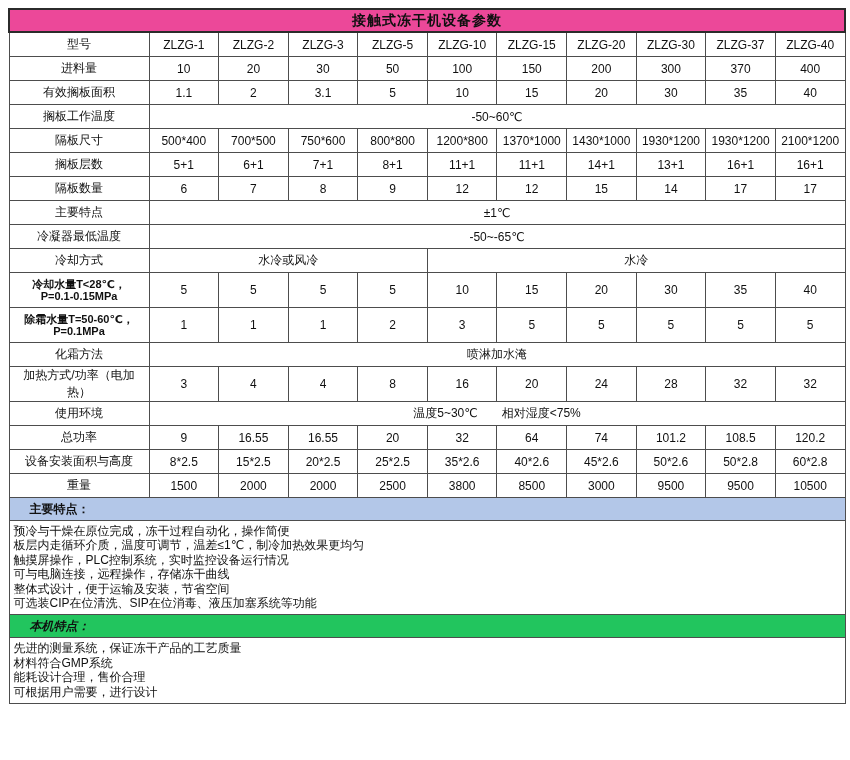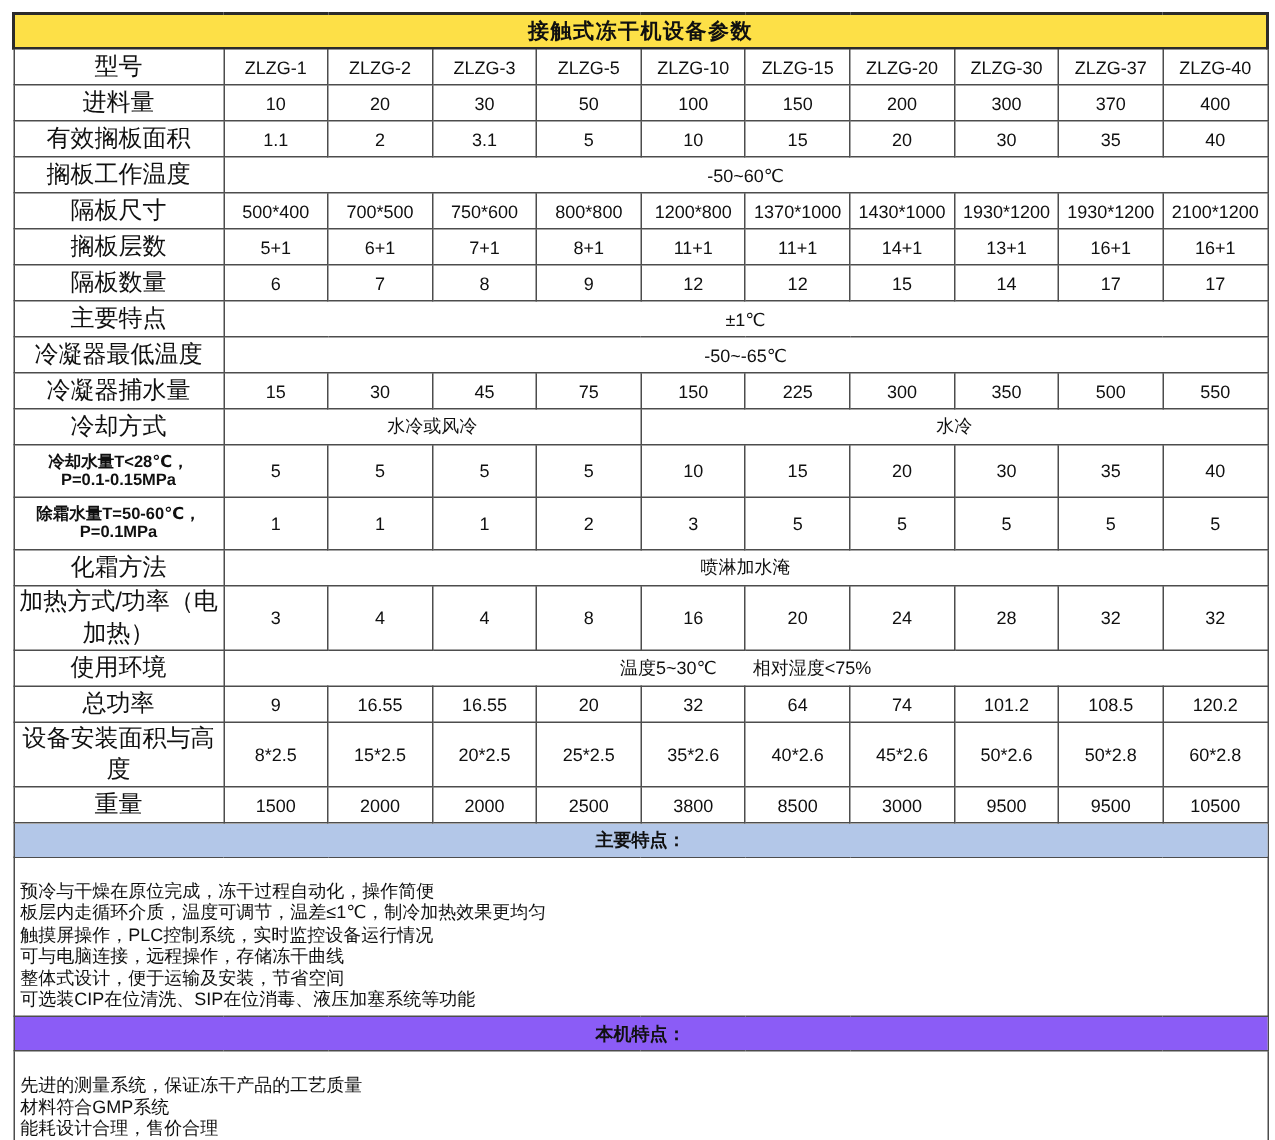--- a/index.html
+++ b/index.html
@@ -13,29 +13,29 @@
     border:1px solid #4d4d4d;font-size:12px;color:#101010;text-align:center;
     padding:0 2px;overflow:hidden;position:relative;vertical-align:middle;
     white-space:pre-wrap;
   }
   tr.normal td{height:23px;}
   tr.tall td{height:34px;}
   td.title-cell{
     height:21px;font-weight:bold;font-size:14px;border:2px solid #2b2b2b;
     background:#b3c7e8;letter-spacing:1px;
   }
-  td.label-cell{font-size:16px;}
+  td.label-cell{font-size:12px;}
   td.label-cell.sub{font-size:11px;line-height:12px;font-weight:bold;}
   td.label-cell.bold{font-weight:normal;}
   td.feat-header{
-    text-align:center;font-weight:bold;height:22px;padding:0 4px;background:#b3c7e8;margin-left:28px;
+    text-align:left;font-weight:bold;height:22px;padding:0 20px;background:#b3c7e8;margin-left:28px;
   }
   td.feat-header.green{background:#e9f3df;}
   td.feat-body{
-    text-align:left;vertical-align:top;line-height:14.4px;padding:15px 4px 4px 4px;
+    text-align:left;vertical-align:top;line-height:14.4px;padding:3px 4px 4px 4px;
   }
   .feat-line{white-space:pre-wrap;}
 </style>
 </head>
 <body>
 
 <div class="page">
   <table class="param-table">
     <colgroup id="cols">
         <col style="width: 140px;">
@@ -45,21 +45,21 @@
         <col style="width: 69.6px;">
         <col style="width: 69.6px;">
         <col style="width: 69.6px;">
         <col style="width: 69.6px;">
         <col style="width: 69.6px;">
         <col style="width: 69.6px;">
         <col style="width: 69.6px;">
       </colgroup>
     <tbody id="table-body">
         <tr>
-          <td class="title-cell" colspan="11" style="background: #fde047;">接触式冻干机设备参数</td>
+          <td class="title-cell" colspan="11" style="background: #ec4899;">接触式冻干机设备参数</td>
         </tr>
         <tr class="normal">
           <td class="label-cell">型号</td>
           <td>ZLZG-1</td>
           <td>ZLZG-2</td>
           <td>ZLZG-3</td>
           <td>ZLZG-5</td>
           <td>ZLZG-10</td>
           <td>ZLZG-15</td>
           <td>ZLZG-20</td>
@@ -138,33 +138,20 @@
         </tr>
         <tr class="normal">
           <td class="label-cell">主要特点</td>
           <td colspan="10">±1℃</td>
         </tr>
         <tr class="normal">
           <td class="label-cell">冷凝器最低温度</td>
           <td colspan="10">-50~-65℃</td>
         </tr>
         <tr class="normal">
-          <td class="label-cell">冷凝器捕水量</td>
-          <td>15</td>
-          <td>30</td>
-          <td>45</td>
-          <td>75</td>
-          <td>150</td>
-          <td>225</td>
-          <td>300</td>
-          <td>350</td>
-          <td>500</td>
-          <td>550</td>
-        </tr>
-        <tr class="normal">
           <td class="label-cell">冷却方式</td>
           <td colspan="4">水冷或风冷</td>
           <td colspan="6">水冷</td>
         </tr>
         <tr class="tall">
           <td class="label-cell sub"><div>冷却水量T&lt;28℃，</div><div>P=0.1-0.15MPa</div></td>
           <td>5</td>
           <td>5</td>
           <td>5</td>
           <td>5</td>
@@ -248,20 +235,20 @@
           <td>9500</td>
           <td>10500</td>
         </tr>
         <tr>
           <td class="feat-header" colspan="11" style="background: rgb(179, 199, 232);">主要特点：</td>
         </tr>
         <tr>
           <td class="feat-body" colspan="11"><div class="feat-line">预冷与干燥在原位完成，冻干过程自动化，操作简便</div><div class="feat-line">板层内走循环介质，温度可调节，温差≤1℃，制冷加热效果更均匀</div><div class="feat-line">触摸屏操作，PLC控制系统，实时监控设备运行情况</div><div class="feat-line">可与电脑连接，远程操作，存储冻干曲线</div><div class="feat-line">整体式设计，便于运输及安装，节省空间</div><div class="feat-line">可选装CIP在位清洗、SIP在位消毒、液压加塞系统等功能</div></td>
         </tr>
         <tr>
-          <td class="feat-header green" colspan="11" style="background: #8b5cf6;">本机特点：</td>
+          <td class="feat-header green" colspan="11" style="background: #22c55e; font-style: italic;">本机特点：</td>
         </tr>
         <tr>
           <td class="feat-body" colspan="11"><div class="feat-line">先进的测量系统，保证冻干产品的工艺质量</div><div class="feat-line">材料符合GMP系统</div><div class="feat-line">能耗设计合理，售价合理</div><div class="feat-line">可根据用户需要，进行设计</div></td>
         </tr>
       </tbody>
   </table>
 </div>
 
 </body></html>

